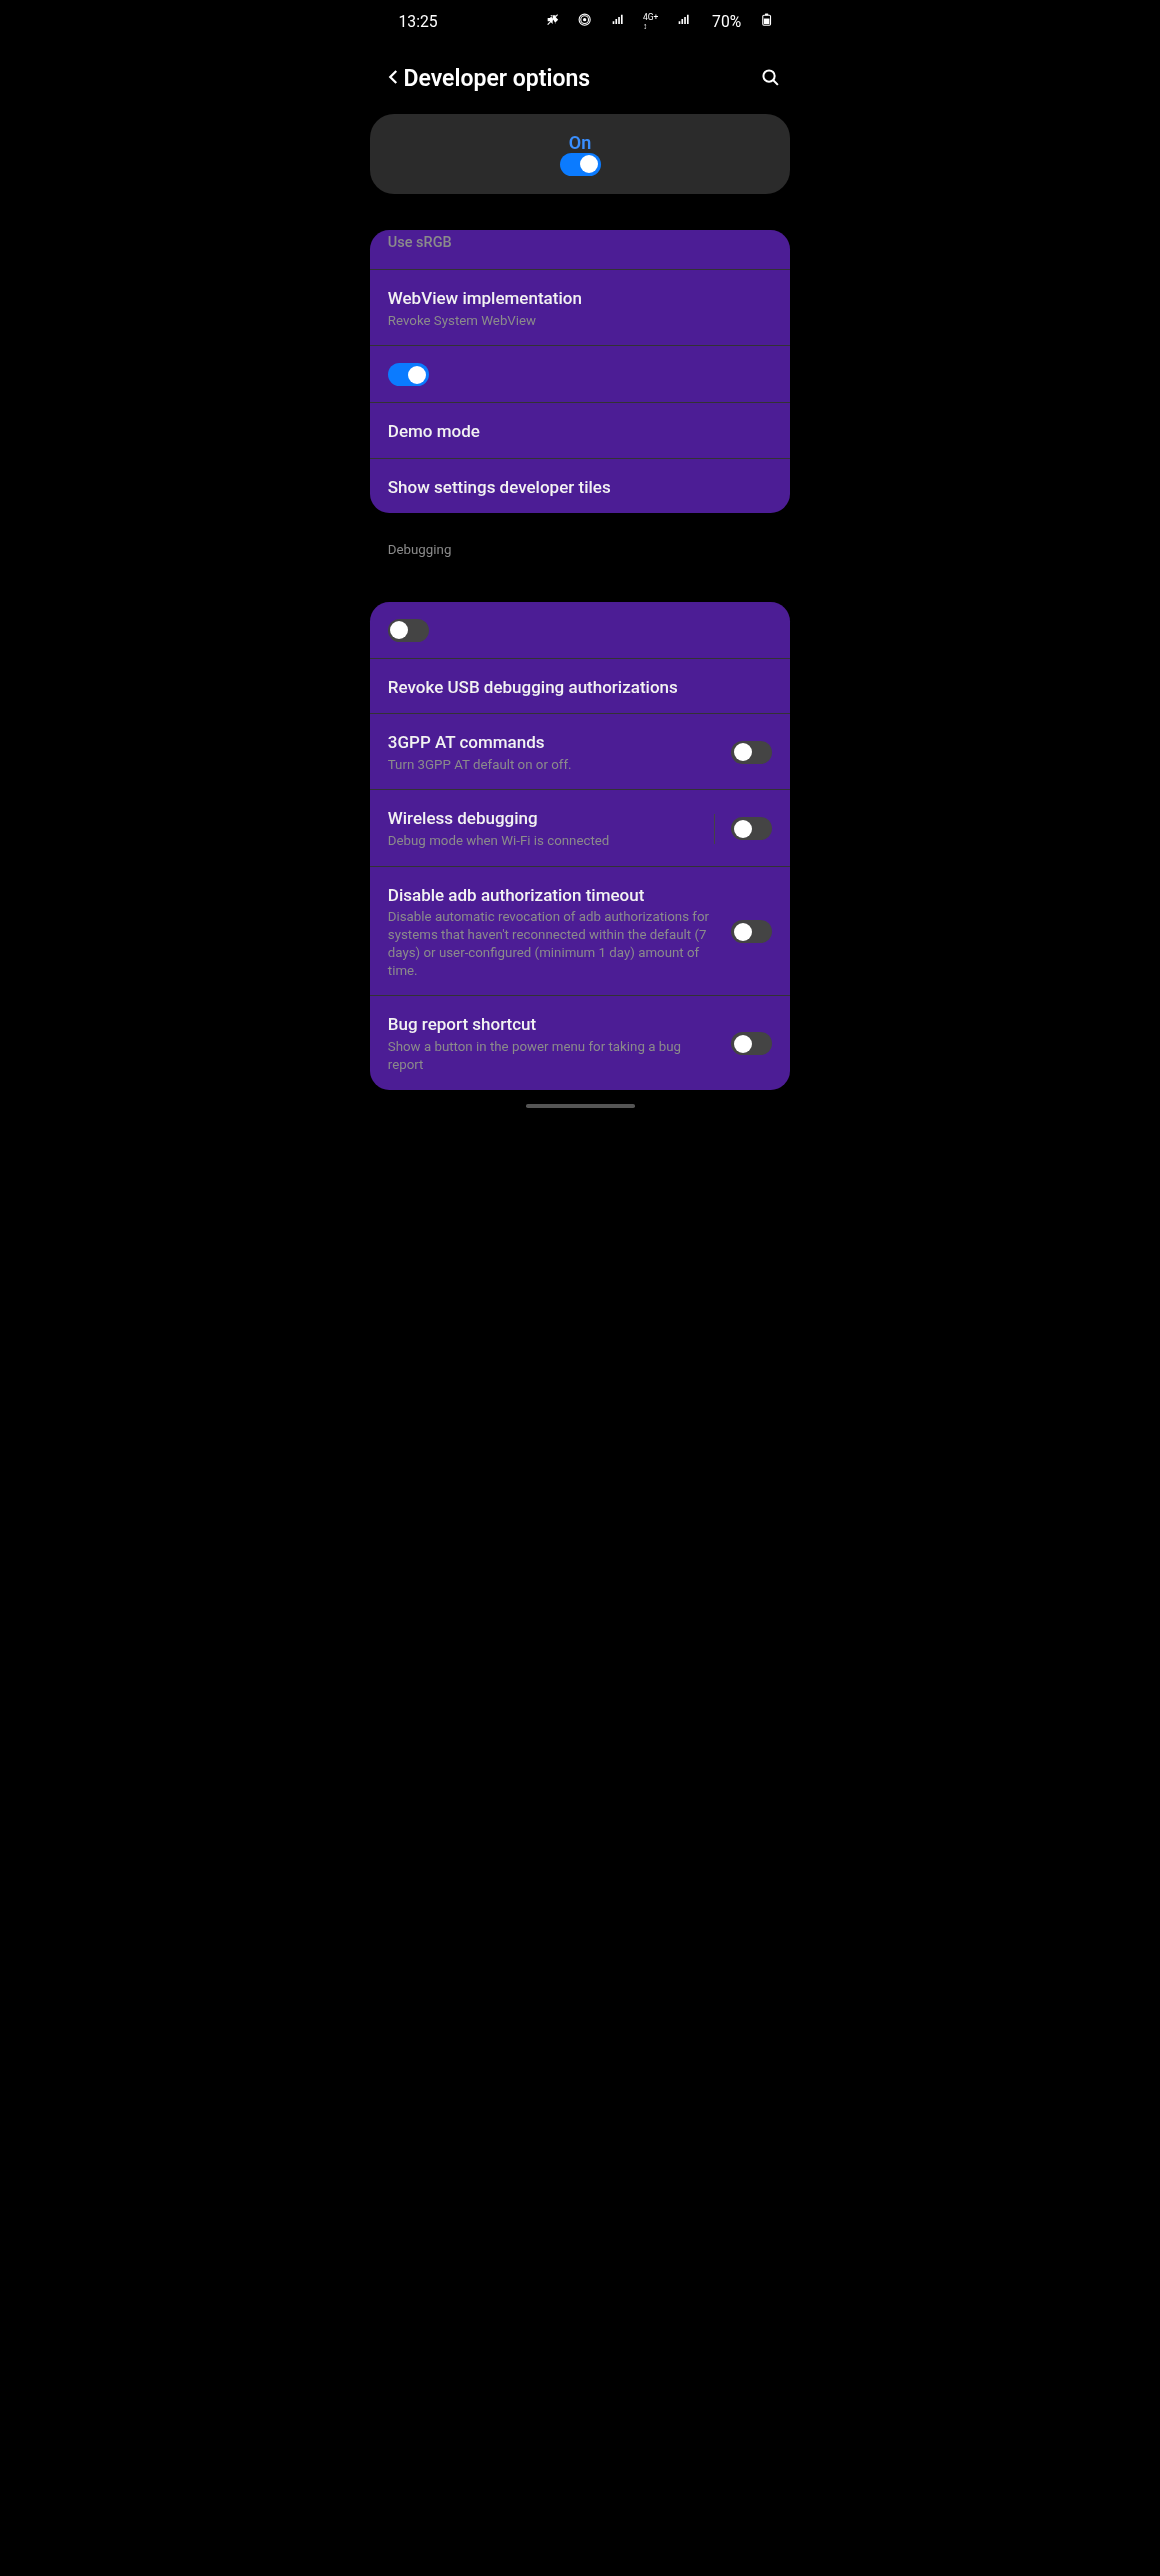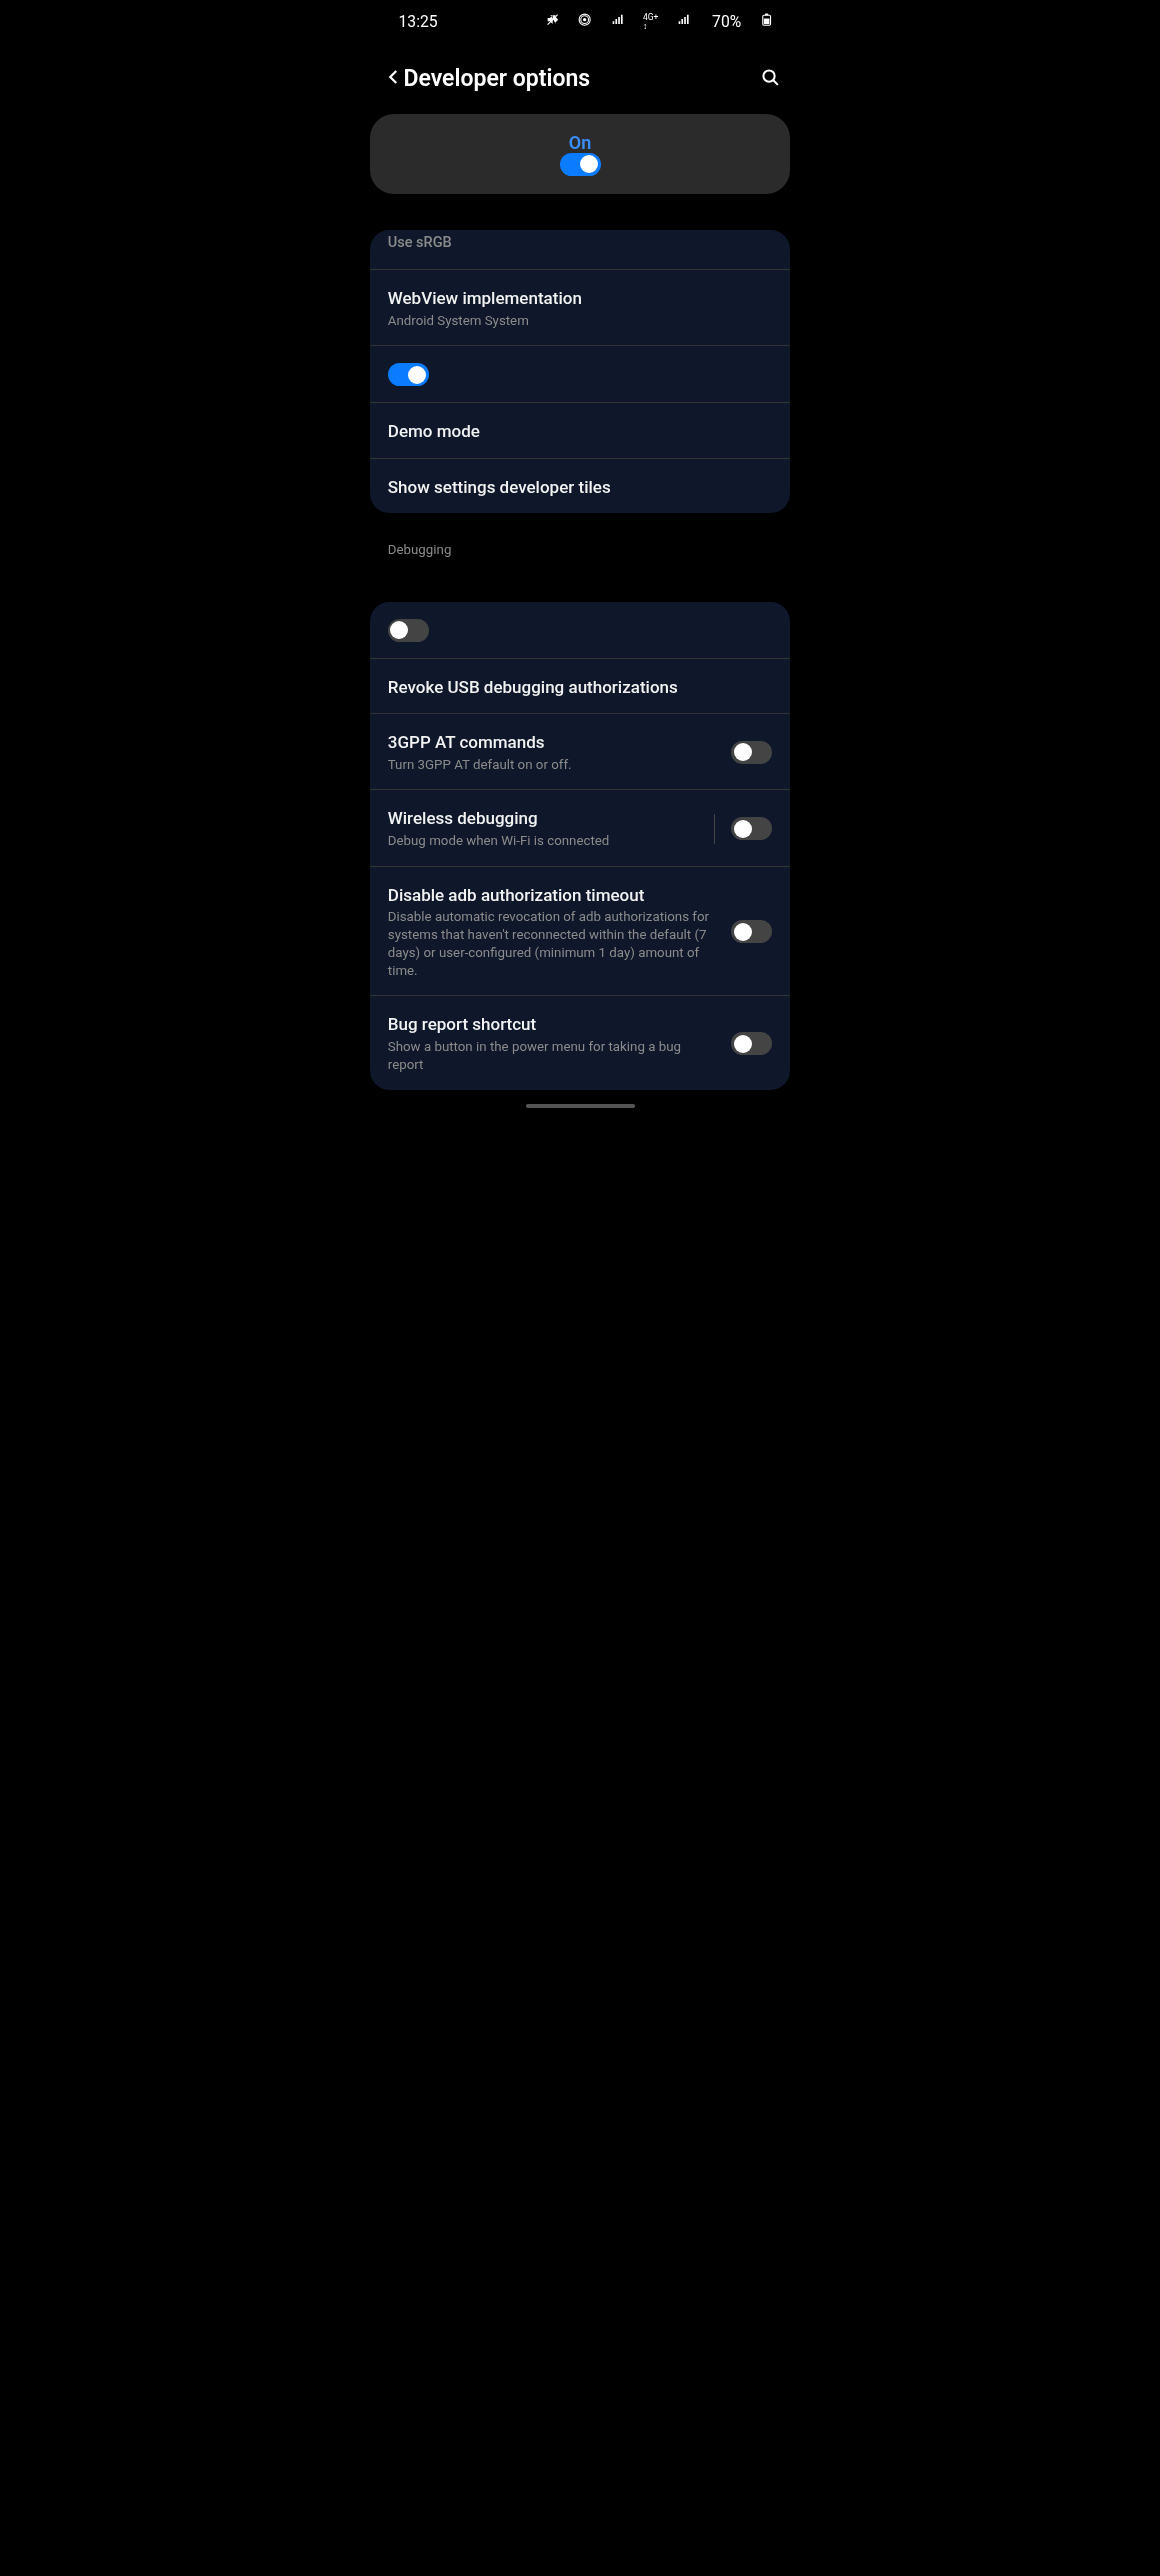--- a/index.html
+++ b/index.html
@@ -73,21 +73,21 @@
     width: 18px;
     height: 18px;
     border-radius: 50%;
     background: #fff;
     top: 2.4px;
     left: 2.4px;
   }
   .toggle.on .knob { left: auto; right: 2.4px; }
   .cards-wrap { padding: 0 7.3px; }
   .card {
-    background: #0f172a;
+    background: #4c1d95;
     border-radius: 19.3px;
     overflow: hidden;
     margin-bottom: 14.5px;
     margin-top: 36px;
   }
   .setting-row {
     display: flex;
     align-items: center;
     padding: 17px 18px 15.7px 18px;
     border-top: 0.6px solid #333;
@@ -197,21 +197,21 @@
 
     <div class="card" id="group1">
         <div class="setting-row cut-top">
           <div class="setting-text">
             <div class="setting-title dim">Use sRGB</div>
           </div>
         </div>
         <div class="setting-row">
           <div class="setting-text">
             <div class="setting-title">WebView implementation</div>
-            <div class="setting-sub">Android System System</div>
+            <div class="setting-sub">Revoke System WebView</div>
           </div>
         </div>
         <div class="setting-row">
           <div class="toggle on">
             <div class="knob"></div>
           </div>
         </div>
         <div class="setting-row">
           <div class="setting-text">
             <div class="setting-title">Demo mode</div>

